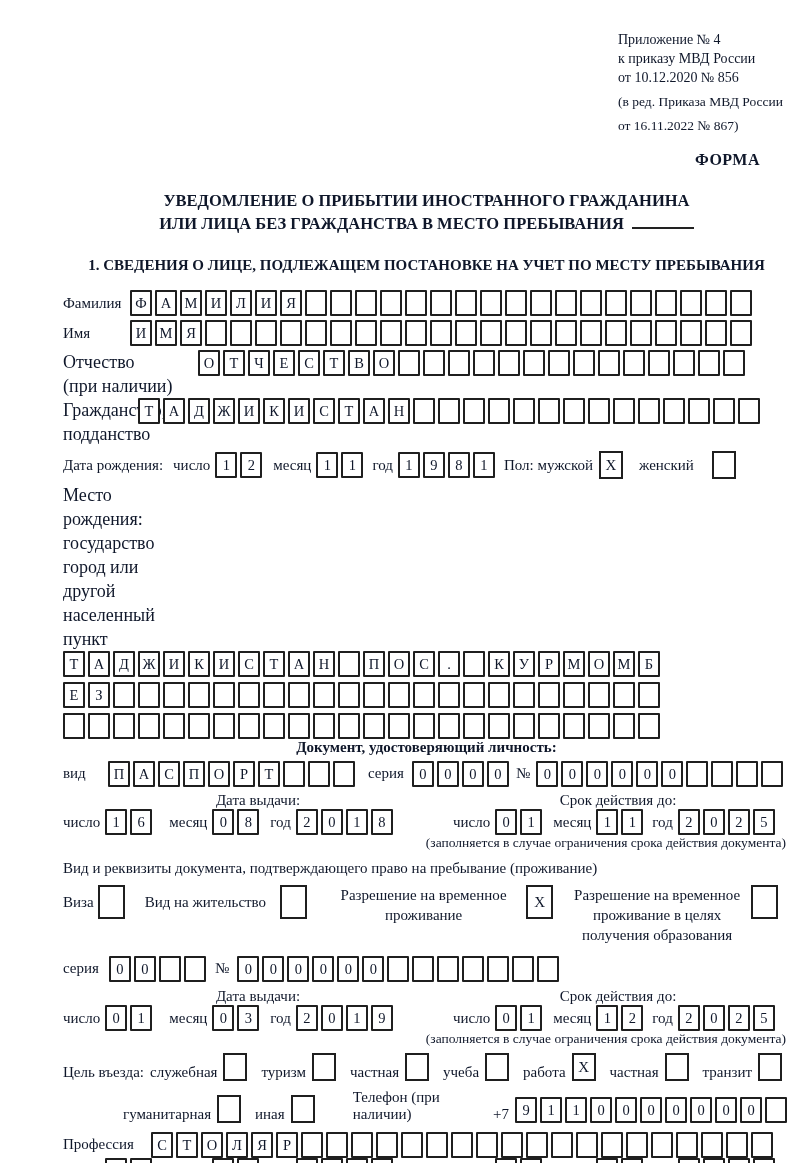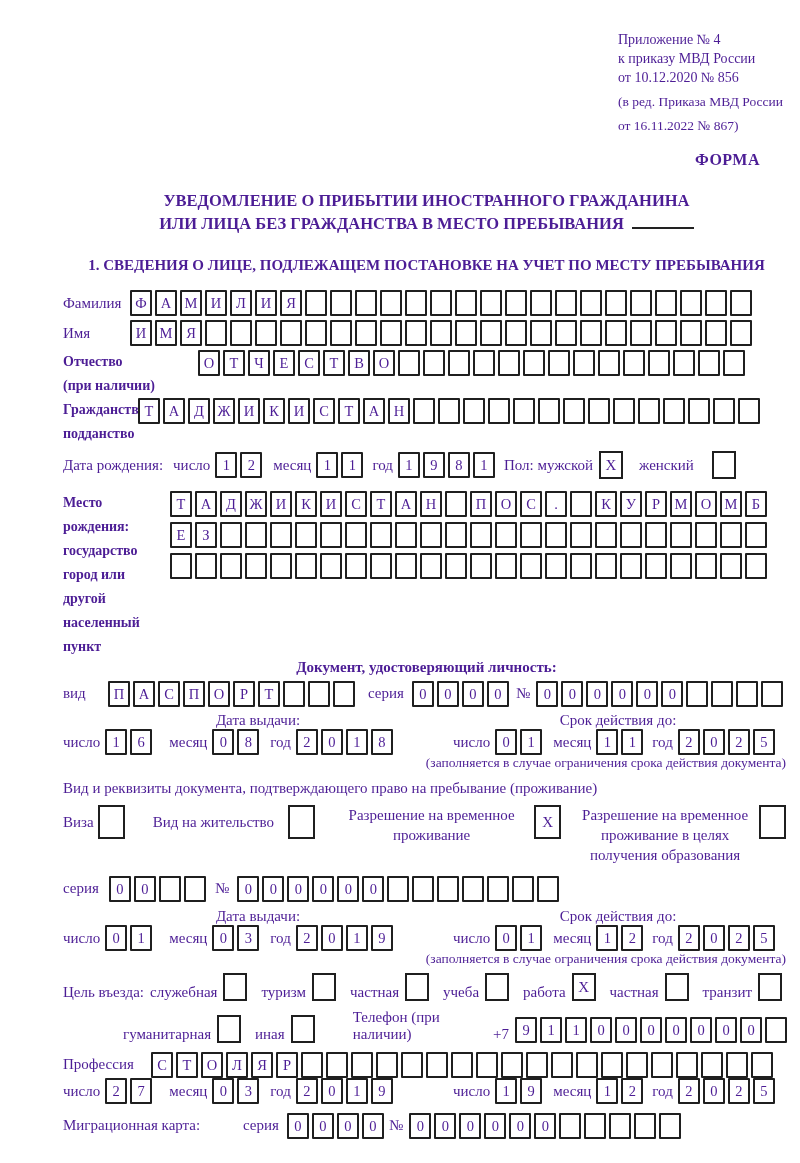--- a/index.html
+++ b/index.html
@@ -1,29 +1,29 @@
 <!DOCTYPE html>
 <html><head>
 <meta charset="utf-8">
 <style>
   html,body{margin:0;padding:0;background:#888;}
   .page{
-    width:800px;height:1163px;margin:0 auto;background:#ffffff;color:#4c1d95;
+    width:800px;height:1163px;margin:0 auto;background:#ffffff;color:#0f172a;
     font-family:"Liberation Serif","DejaVu Serif",serif;
     box-sizing:border-box;padding:30px 10px 0 63px;overflow:hidden;position:relative;
   }
   .refblock{margin-left:555px;font-size:14px;line-height:19px;}
   .refblock .sub{margin-top:5px;font-size:13.5px;}
   .forma{margin-top:16px;margin-right:30px;text-align:right;font-weight:bold;font-size:16px;letter-spacing:.5px;}
   .title{margin-top:20px;text-align:center;font-weight:bold;font-size:16.5px;line-height:23px;}
   .title-underline{display:inline-block;width:62px;border-bottom:2px solid #222;height:14px;margin-left:8px;}
   .sec1{margin-top:22px;font-weight:bold;font-size:15px;text-align:center;margin-left:-40px;}
   .row{display:flex;align-items:flex-start;}
   .lbl{font-size:15px;line-height:27px;white-space:nowrap;}
-  .lbl2{font-size:14px;line-height:24px;font-weight:bold;}
+  .lbl2{font-size:18px;line-height:24px;}
   .cells{display:flex;flex-wrap:nowrap;}
   .cell{
     display:inline-block;box-sizing:border-box;width:22px;height:26px;margin-right:3px;
     border:2px solid #1f1f1f;border-radius:1px;text-align:center;line-height:22px;
     font-size:14.5px;flex:0 0 auto;background:#fff;
   }
   .chk{
     display:inline-block;box-sizing:border-box;width:24px;height:28px;border:2px solid #1f1f1f;
     text-align:center;line-height:24px;font-size:15px;background:#fff;flex:0 0 auto;
   }
@@ -211,21 +211,21 @@
           <span class="cell">8</span>
           <span class="cell">1</span>
         </span>
     </span>
     <span class="lbl" style="margin-left:6px;">Пол: мужской</span>
     <span class="chk" style="margin-left:6px;">X</span>
     <span class="lbl" style="margin-left:16px;">женский</span>
     <span class="chk" style="margin-left:18px;"></span>
   </div>
 
-  <div class="row" style="margin-top:12px;">
+  <div class="row" style="margin-top:4px;flex-direction:column;">
     <span style="width:107px;flex:0 0 107px;">
       <div class="lbl2">Место рождения:</div>
       <div class="lbl2">государство</div>
       <div class="lbl2">город или другой</div>
       <div class="lbl2">населенный пункт</div>
     </span>
     <span>
       <div class="cells" style="margin-bottom:5px;">
           <span class="cell">Т</span>
           <span class="cell">А</span>
@@ -391,21 +391,21 @@
   </div>
   <div class="note">(заполняется в случае ограничения срока действия документа)</div>
 
   <div class="para" style="margin-top:4px;">Вид и реквизиты документа, подтверждающего право на пребывание (проживание)</div>
 
   <div class="opts" style="width:727px;">
     <span class="opt">
       <span class="olbl" style="line-height:34px;">Виза</span>
       <span class="chk big" style="margin-left:4px;"></span>
     </span>
-    <span class="opt" style="margin-left:28px;">
+    <span class="opt" style="margin-left:20px;">
       <span class="olbl" style="line-height:34px;">Вид на жительство</span>
       <span class="chk big" style="margin-left:14px;"></span>
     </span>
     <span class="opt" style="margin-left:24px;">
       <span class="olbl wrap" style="width:185px;">Разрешение на временное проживание</span>
       <span class="chk big" style="margin-left:10px;">X</span>
     </span>
     <span class="opt" style="margin-left:20px;">
       <span class="olbl wrap" style="width:168px;">Разрешение на временное проживание в целях получения образования</span>
       <span class="chk big" style="margin-left:10px;"></span>

